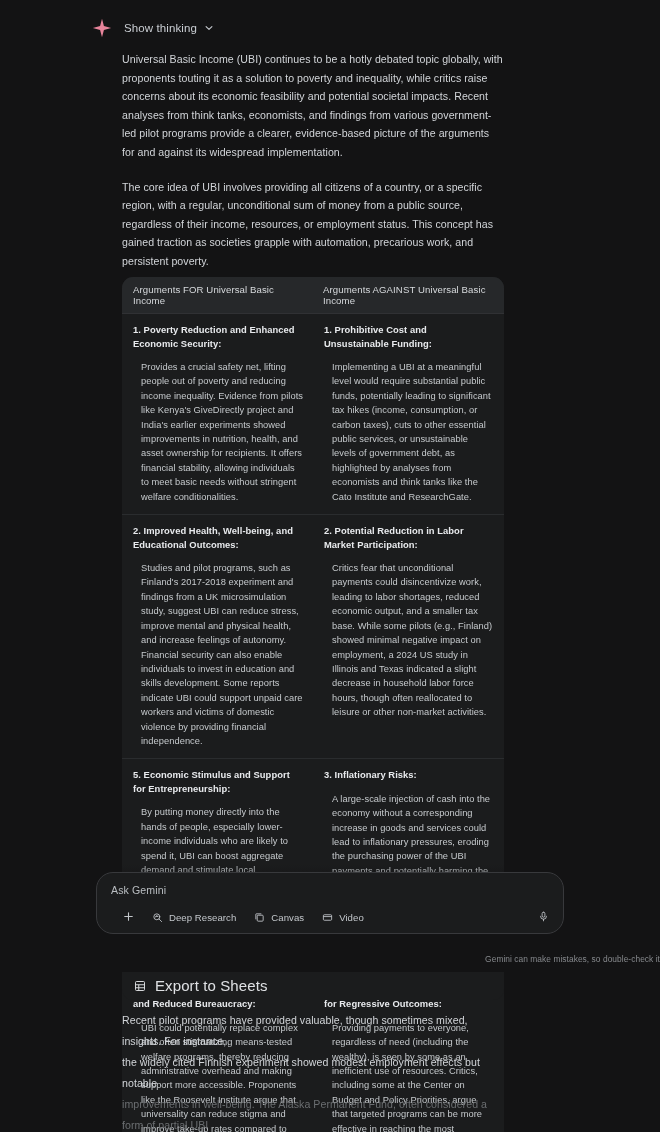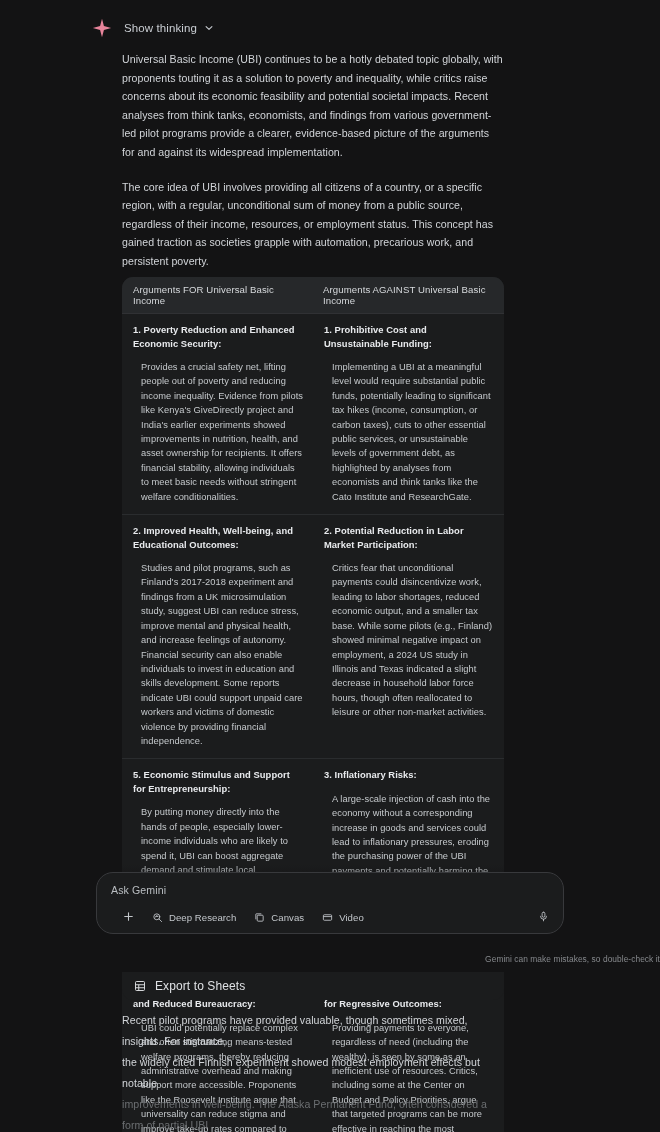--- a/index.html
+++ b/index.html
@@ -64,21 +64,21 @@
   
   .export-row {
     position: absolute; left: 122px; top: 970px; width: 382px;
     background: #1b1c1d; border-radius: 0 0 11px 11px;
     border-top: 1px solid #2a2c2e;
     display: flex; align-items: center; height: 30px; padding-left: 12px;
   }
   .export-btn {
     display: flex; align-items: center; gap: 9px;
     background: none; border: none; cursor: pointer;
-    color: #dfe1e4; font-size: 12px; letter-spacing: .1px;
+    color: #dfe1e4; font-size: 15px; letter-spacing: .1px;
   }
   .sheet-icon { width: 12px; height: 12px; display: block; }
 
   
   .tail { position: absolute; left: 122px; top: 1010px; width: 382px; }
   .tail p {
     font-size: 10.6px; line-height: 21px; color: #d2d5d9; letter-spacing: .05px;
   }
   .tail .fade-line { color: #6b6e71; }
 

